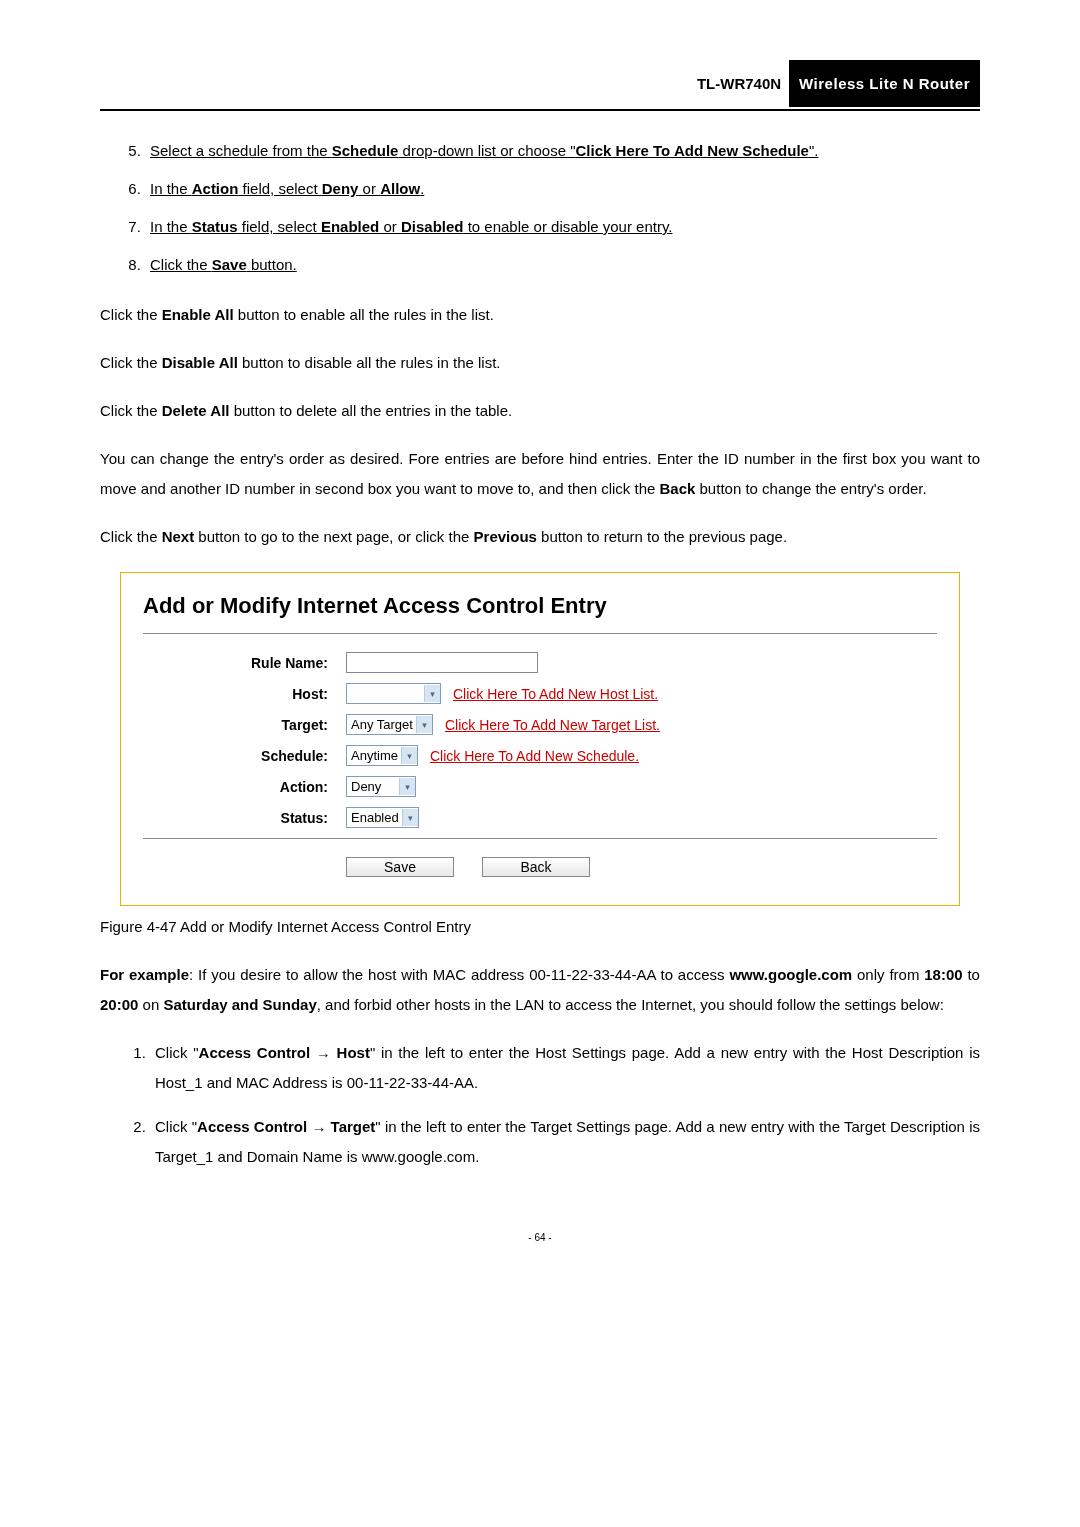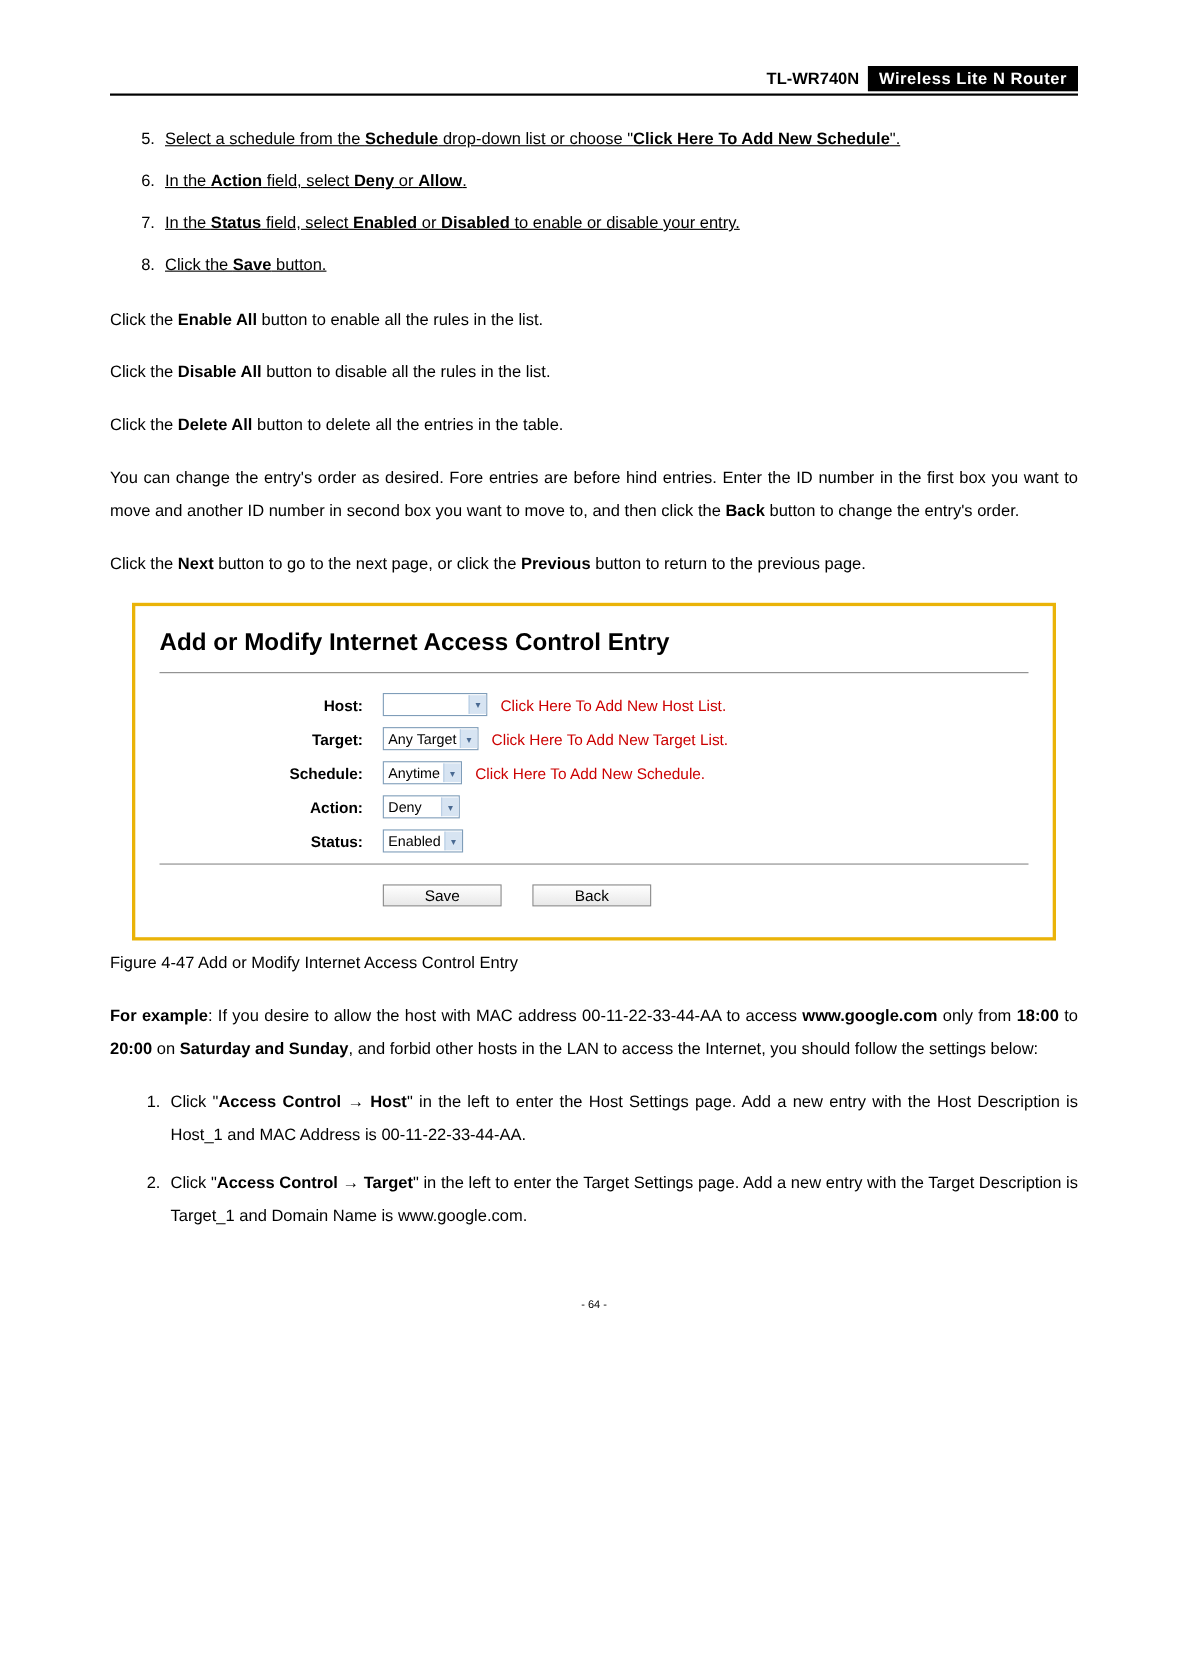--- a/index.html
+++ b/index.html
@@ -19,21 +19,21 @@
   }
   .header-model {
     font-weight: bold;
     padding: 3px 8px;
   }
   .header-desc {
     display: inline-block;
     background: #000;
     color: #fff;
     font-weight: bold;
-    padding: 3px 10px;
+    padding: 15px 10px;
     letter-spacing: 0.5px;
   }
   .ol-outer {
     list-style: decimal;
     padding-left: 45px;
     margin: 0 0 20px 0;
     text-decoration: underline;
   }
   .ol-outer li {
     text-align: justify;
@@ -41,21 +41,21 @@
     margin-bottom: 8px;
     padding-left: 5px;
   }
   p.body-p {
     text-align: justify;
     line-height: 2.0;
     margin: 18px 0;
   }
   b { font-weight: bold; }
   .figure-box {
-    border: 3px solid #eab308;
+    border: 1px solid #eab308;
     margin: 20px 20px 10px 20px;
     padding: 18px 22px 18px 22px;
   }
   .figure-title {
     font-size: 22px;
     font-weight: bold;
     margin: 2px 0 14px 0;
   }
   .fig-hr {
     border: none;
@@ -97,20 +97,21 @@
     background: #d7e4f2;
     border-left: 1px solid #b7cde4;
     display: inline-flex;
     align-items: center;
     justify-content: center;
     font-size: 9px;
     color: #4a6a92;
   }
   .link-red {
     color: #c00;
+    text-decoration: underline;
     font-size: 14px;
     margin-left: 12px;
   }
   .btn {
     display: inline-block;
     min-width: 90px;
     text-align: center;
     border: 1px solid #888;
     background: linear-gradient(#fff,#e8e8e8);
     font-size: 14px;
@@ -173,20 +174,24 @@
   <span>You can change the entry's order as desired. Fore entries are before hind entries. Enter the ID number in the first box you want to move and another ID number in second box you want to move to, and then click the </span><b>Back</b><span> button to change the entry's order.</span>
 </p>
 <p class="body-p">
   <span>Click the </span><b>Next</b><span> button to go to the next page, or click the </span><b>Previous</b><span> button to return to the previous page.</span>
 </p>
 
 <div class="figure-box">
   <div class="figure-title">Add or Modify Internet Access Control Entry</div>
   <hr class="fig-hr">
   <div class="form-row">
+    <div class="form-label">Rule Name:</div>
+    <div class="text-input"></div>
+  </div>
+  <div class="form-row">
     <div class="form-label">Host:</div>
     <div class="select-box" style="min-width:80px;">
       <span style="min-width:70px;"></span>
       <span class="select-arrow">▾</span>
     </div>
     <a class="link-red">Click Here To Add New Host List.</a>
   </div>
   <div class="form-row">
     <div class="form-label">Target:</div>
     <div class="select-box">

